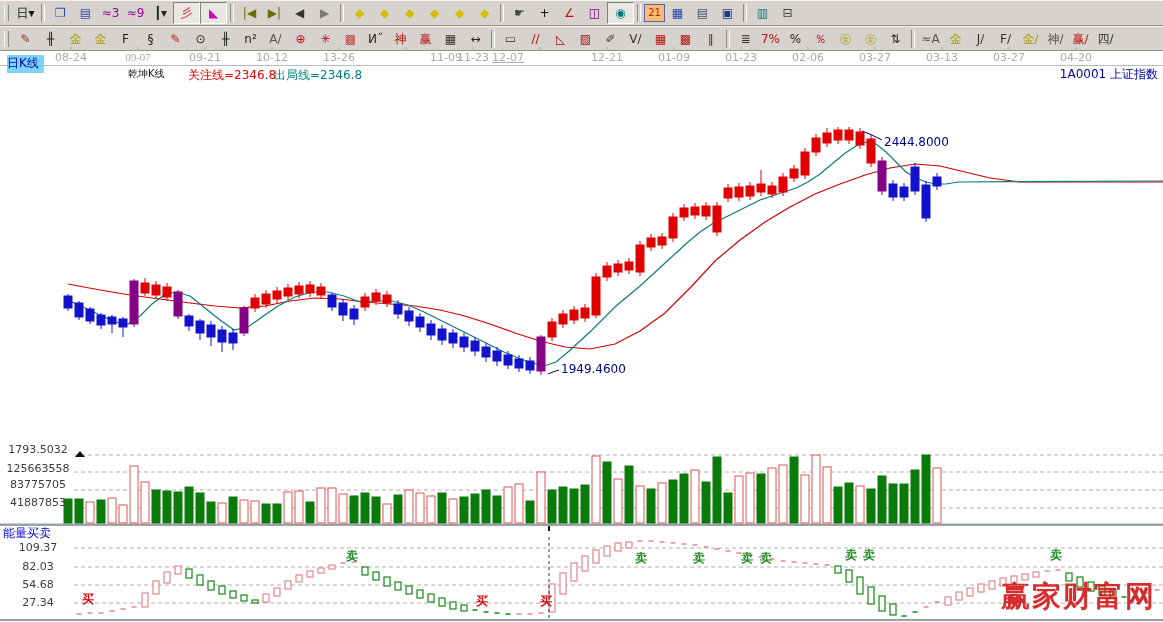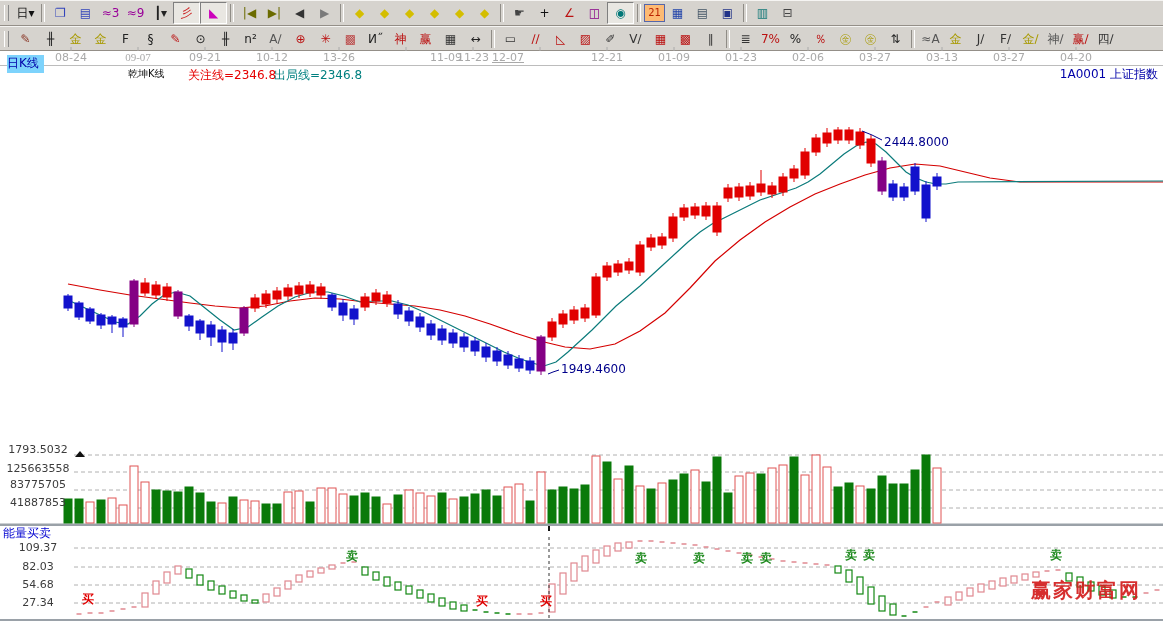--- a/index.html
+++ b/index.html
@@ -24,22 +24,22 @@
   #watchLbl{left:188px;top:67px;font-size:12px;color:#e60000;}
   #exitLbl{left:274px;top:67px;font-size:12px;color:#008080;}
   #symbolLbl{right:5px;top:66px;font-size:12px;color:#0000a8;}
   #annHigh{left:884px;top:135px;font-size:12px;color:#00008b;}
   #annLow{left:561px;top:362px;font-size:12px;color:#00008b;}
   .sclbl{position:absolute;left:6px;width:64px;text-align:center;font-size:11px;color:#3c3c3c;}
   #energyTitle{left:3px;top:525px;font-size:12px;color:#0000d0;z-index:3;}
   .sig{position:absolute;font-size:12px;font-weight:bold;transform:translateX(-50%);}
   .sig.buy{color:#e00000;}
   .sig.sell{color:#1e8a1e;}
-  #watermark{left:1001px;top:577px;font-size:20px;font-weight:bold;color:#d31d1d;
-             letter-spacing:2px;z-index:4;opacity:.92;margin-left:30px;}
+  #watermark{left:1001px;top:577px;font-size:29px;font-weight:bold;color:#d31d1d;
+             letter-spacing:2px;z-index:4;opacity:.92;}
   #cv{position:absolute;left:0;top:0;z-index:1;}
   .ov{position:absolute;left:0;top:0;width:1163px;height:622px;z-index:2;pointer-events:none;}
 </style>
 </head>
 <body>
 
 <div class="app">
   <div class="toolbar" id="tb1">
       <div class="grip"></div>
       <div class="tbtn" style="color: rgb(17, 17, 17);">日▾</div>

